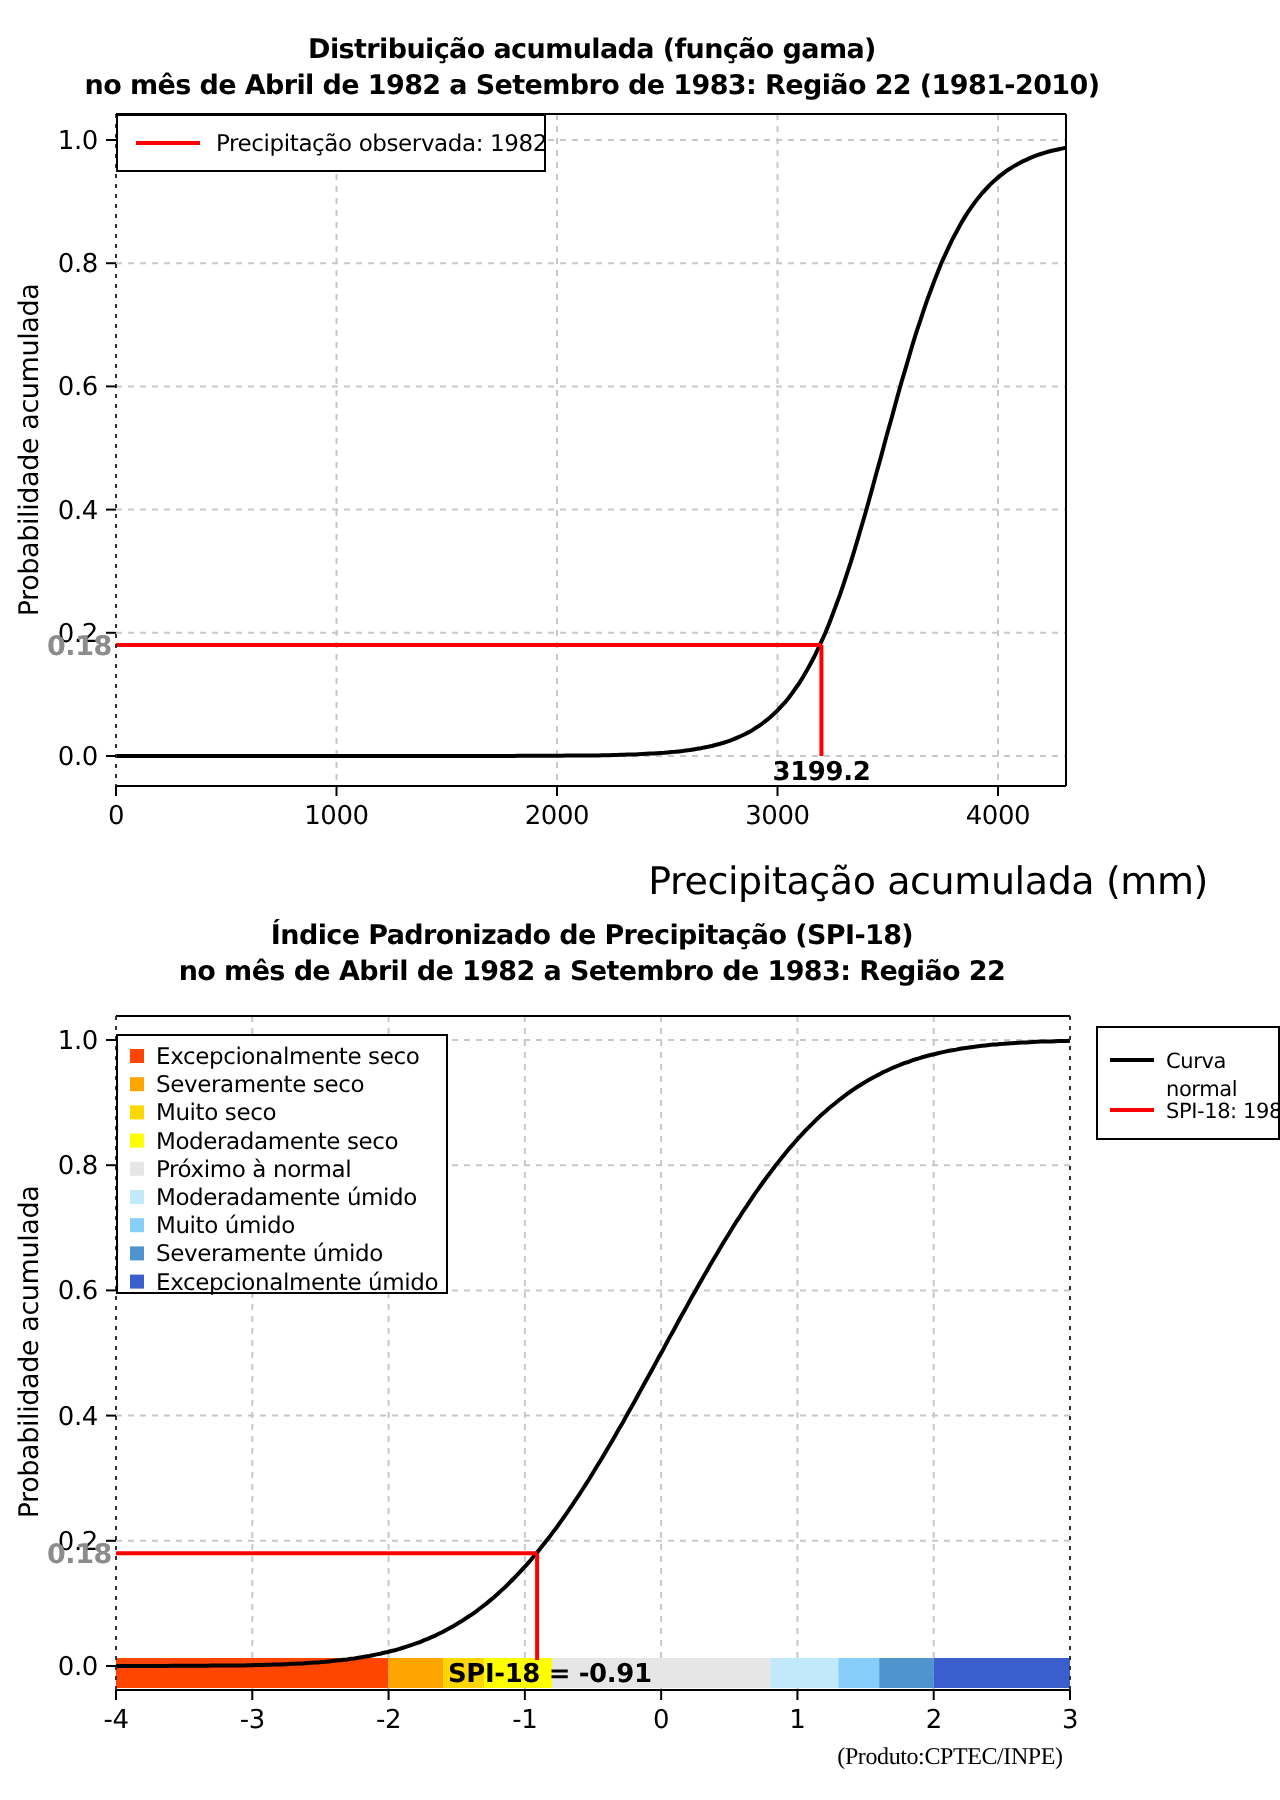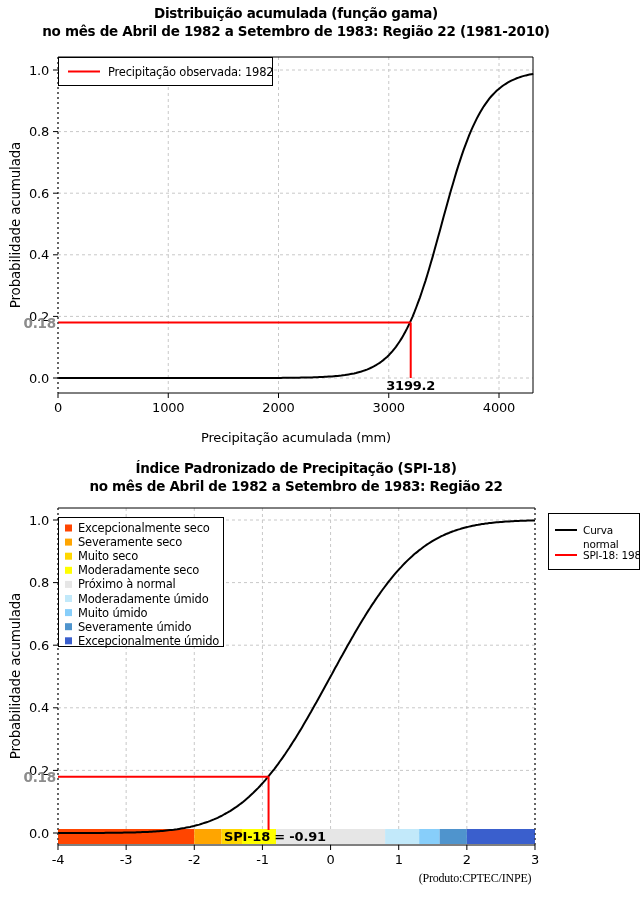--- a/index.html
+++ b/index.html
@@ -4,24 +4,24 @@
 <style>
   html,body{margin:0;padding:0;}
   body{width:640px;height:900px;background:#ffffff;position:relative;
        font-family:"DejaVu Sans",sans-serif;color:#000;}
   .page{position:absolute;left:0;top:0;width:640px;height:900px;overflow:hidden;}
   svg{position:absolute;left:0;top:0;}
   svg text{letter-spacing:-0.2px;}
   .title{position:absolute;left:0;width:592px;text-align:center;
          font-weight:bold;font-size:13.5px;line-height:18px;letter-spacing:-0.3px;}
   .title span{display:block;}
-  .t1{top:4px;}
+  .t1{top:16px;}
   .t2{top:459px;}
-  .xlabel{position:absolute;left:0;width:592px;text-align:center;
-          font-size:13px;letter-spacing:-0.2px;}
+  .xlabel{position:absolute;left:12px;width:592px;text-align:right;
+          font-size:19px;letter-spacing:-0.2px;}
   .xl1{top:430px;}
   .xl2{top:876px;margin-top:38px;}
   .ylabel{position:absolute;width:200px;height:18px;text-align:center;
           font-size:13.5px;letter-spacing:-0.2px;transform:rotate(-90deg);
           transform-origin:center;left:-84px;}
   .yl1{top:216px;}
   .yl2{top:667px;}
   .footnote{position:absolute;top:871px;left:370px;width:210px;
             text-align:center;font-size:12px;letter-spacing:-0.2px;font-family:Liberation Serif, serif;}
 </style>

